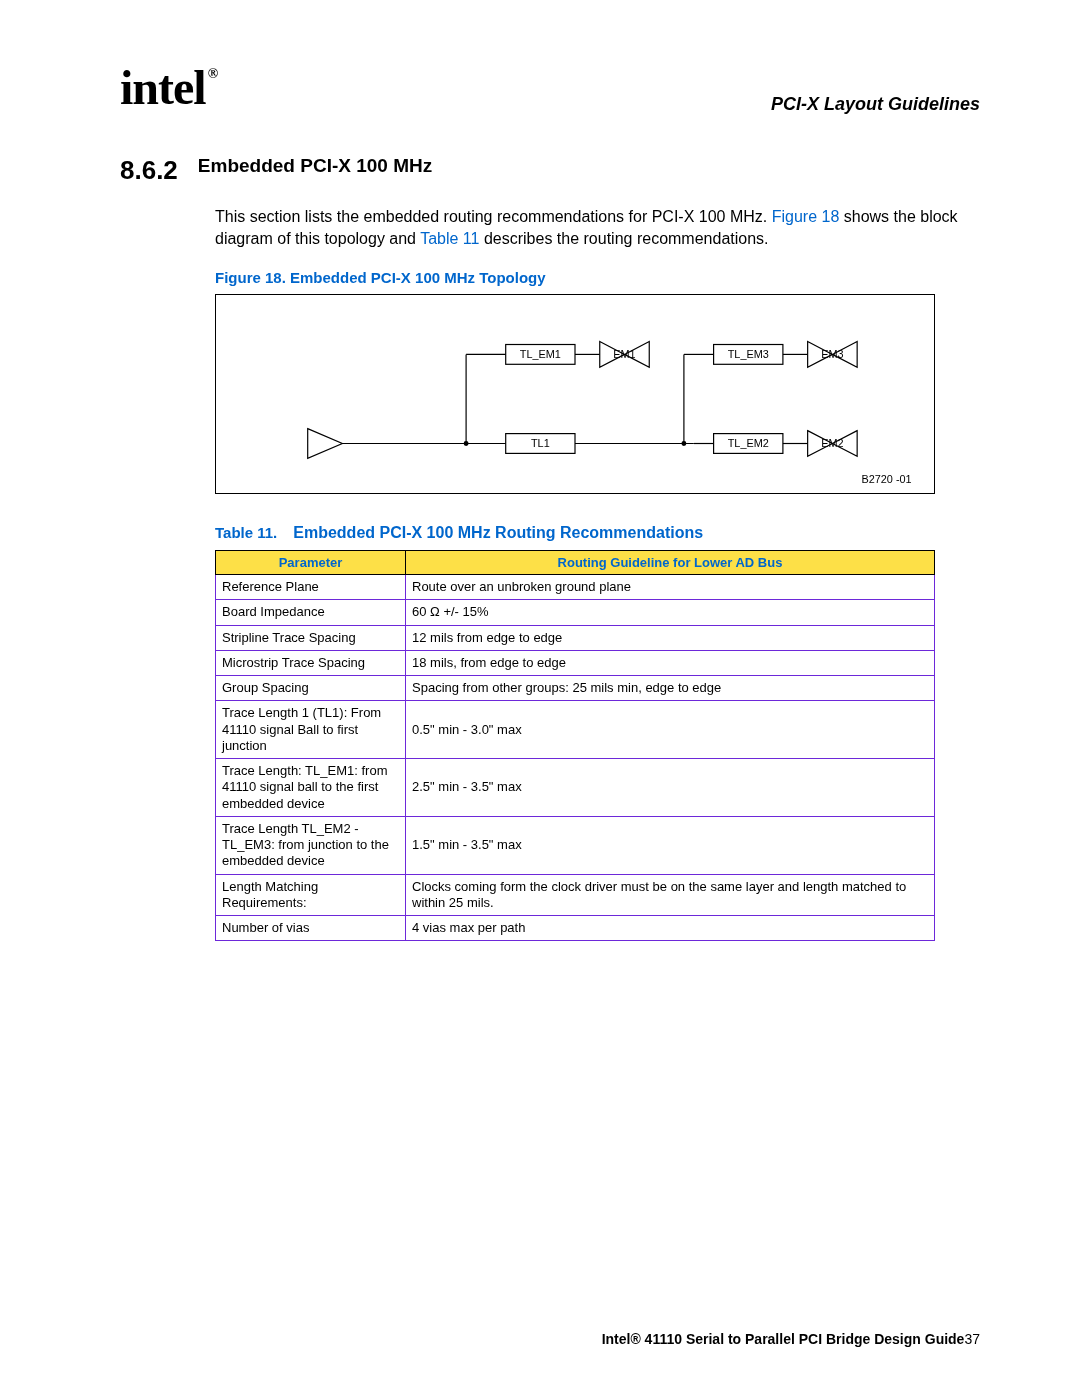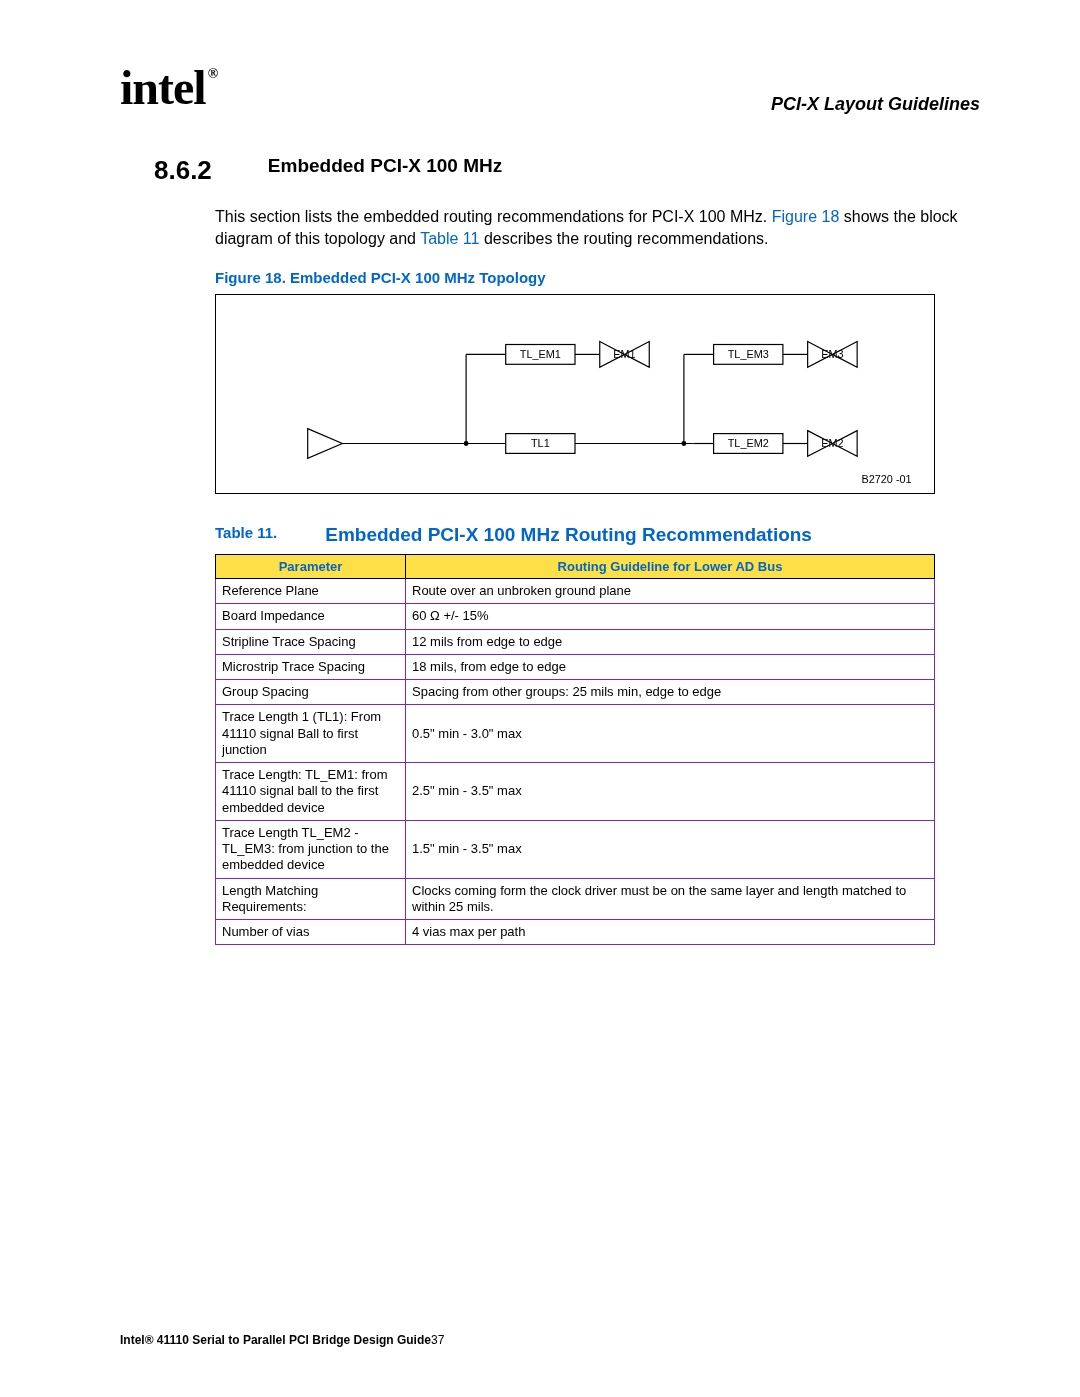--- a/index.html
+++ b/index.html
@@ -33,23 +33,22 @@
     left: 2px;
   }
   .header-title {
     font-family: Arial, sans-serif;
     font-style: italic;
     font-weight: bold;
     font-size: 18px;
   }
   .section-row {
     display: flex;
-    gap: 56px;
+    gap: 20px;
     margin-bottom: 20px;
-    margin-left: 34px;
   }
   .section-num {
     font-size: 26px;
     font-weight: bold;
   }
   .section-title {
     font-size: 19px;
     font-weight: bold;
   }
   .body-text {
@@ -84,24 +83,23 @@
     gap: 16px;
     margin-left: 95px;
     margin-bottom: 8px;
   }
   .table-caption-label {
     font-size: 15px;
     font-weight: bold;
     color: #0066cc;
   }
   .table-caption-title {
-    font-size: 19px;
-    font-weight: bold;
-    color: #0066cc;
-    margin-left: 32px;
+    font-size: 16px;
+    font-weight: bold;
+    color: #0066cc;
   }
   table.routing {
     margin-left: 95px;
     border-collapse: collapse;
     width: 720px;
     font-size: 13px;
   }
   table.routing th {
     border: 1px solid #000;
     padding: 4px 6px;
@@ -116,22 +114,22 @@
     vertical-align: middle;
     line-height: 1.25;
   }
   table.routing td.param { width: 190px; }
   .footer {
     position: absolute;
     bottom: 50px;
     left: 120px;
     right: 100px;
     display: flex;
-    justify-content: flex-start;
-    font-size: 12px;
+    justify-content: flex-end;
+    font-size: 14px;
   }
   .footer-title { font-weight: bold; }
 </style>
 </head>
 <body>
 
 <div class="header-row">
   <div class="logo">
     <span>intel</span><span class="reg">®</span>
   </div>

